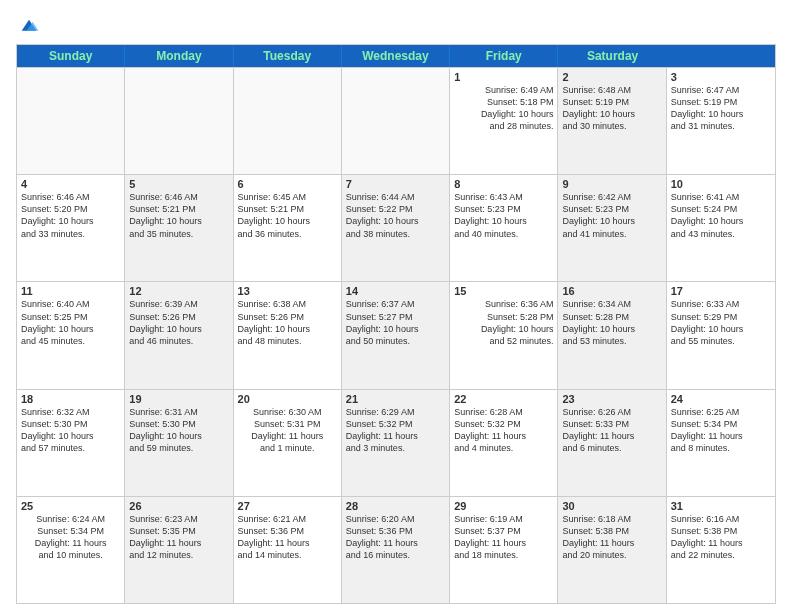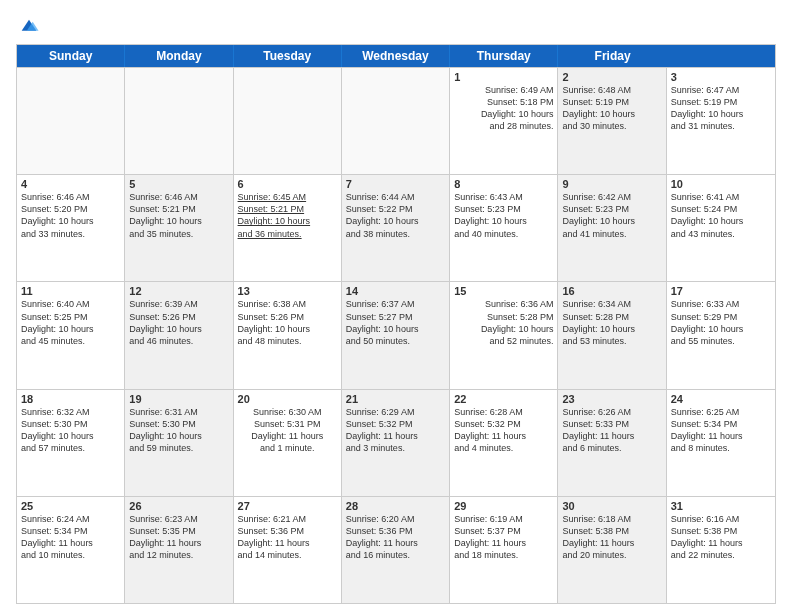--- a/index.html
+++ b/index.html
@@ -67,21 +67,21 @@
       flex-direction: column;
       border: 1px solid #ccc;
     }
     .cal-header {
       display: grid;
       grid-template-columns: repeat(7, 1fr);
       background: #1565c0;
     }
     .cal-header-cell {
       padding: 4px 4px;
-      color: #ffffff;
+      color: #86efac;
       font-size: 12px;
       font-weight: bold;
       text-align: center;
       border-right: 1px solid #1976d2;
     }
     .cal-header-cell:last-child { border-right: none; }
     .cal-body {
       flex: 1;
       display: flex;
       flex-direction: column;
@@ -134,22 +134,22 @@
       <div class="subtitle"></div>
     </div>
   </div>
 
   <div class="calendar">
     <div class="cal-header" id="cal-header-row">
         <div class="cal-header-cell">Sunday</div>
         <div class="cal-header-cell">Monday</div>
         <div class="cal-header-cell">Tuesday</div>
         <div class="cal-header-cell">Wednesday</div>
-        <div class="cal-header-cell">Thursday</div>
         <div class="cal-header-cell">Friday</div>
+        <div class="cal-header-cell">Saturday</div>
       </div>
     <div class="cal-body" id="cal-body">
         <div class="cal-row">
           <div class="cal-cell empty"></div>
           <div class="cal-cell empty"></div>
           <div class="cal-cell empty"></div>
           <div class="cal-cell empty"></div>
           <div class="cal-cell">
             <div class="day-num">1</div>
             <div class="cell-text" style="white-space: pre-line; text-align: right;">Sunrise: 6:49 AM
@@ -182,21 +182,21 @@
           </div>
           <div class="cal-cell shaded">
             <div class="day-num">5</div>
             <div class="cell-text" style="white-space: pre-line;">Sunrise: 6:46 AM
 Sunset: 5:21 PM
 Daylight: 10 hours
 and 35 minutes.</div>
           </div>
           <div class="cal-cell">
             <div class="day-num">6</div>
-            <div class="cell-text" style="white-space: pre-line; text-decoration: underline;">Sunrise: 6:45 AM
+            <div class="cell-text" style="white-space: pre-line;">Sunrise: 6:45 AM
 Sunset: 5:21 PM
 Daylight: 10 hours
 and 36 minutes.</div>
           </div>
           <div class="cal-cell shaded">
             <div class="day-num">7</div>
             <div class="cell-text" style="white-space: pre-line;">Sunrise: 6:44 AM
 Sunset: 5:22 PM
 Daylight: 10 hours
 and 38 minutes.</div>
@@ -321,21 +321,21 @@
             <div class="day-num">24</div>
             <div class="cell-text" style="white-space: pre-line;">Sunrise: 6:25 AM
 Sunset: 5:34 PM
 Daylight: 11 hours
 and 8 minutes.</div>
           </div>
         </div>
         <div class="cal-row">
           <div class="cal-cell">
             <div class="day-num">25</div>
-            <div class="cell-text" style="white-space: pre-line;">Sunrise: 6:24 AM
+            <div class="cell-text" style="white-space: pre-line; text-align: center;">Sunrise: 6:24 AM
 Sunset: 5:34 PM
 Daylight: 11 hours
 and 10 minutes.</div>
           </div>
           <div class="cal-cell shaded">
             <div class="day-num">26</div>
             <div class="cell-text" style="white-space: pre-line;">Sunrise: 6:23 AM
 Sunset: 5:35 PM
 Daylight: 11 hours
 and 12 minutes.</div>

